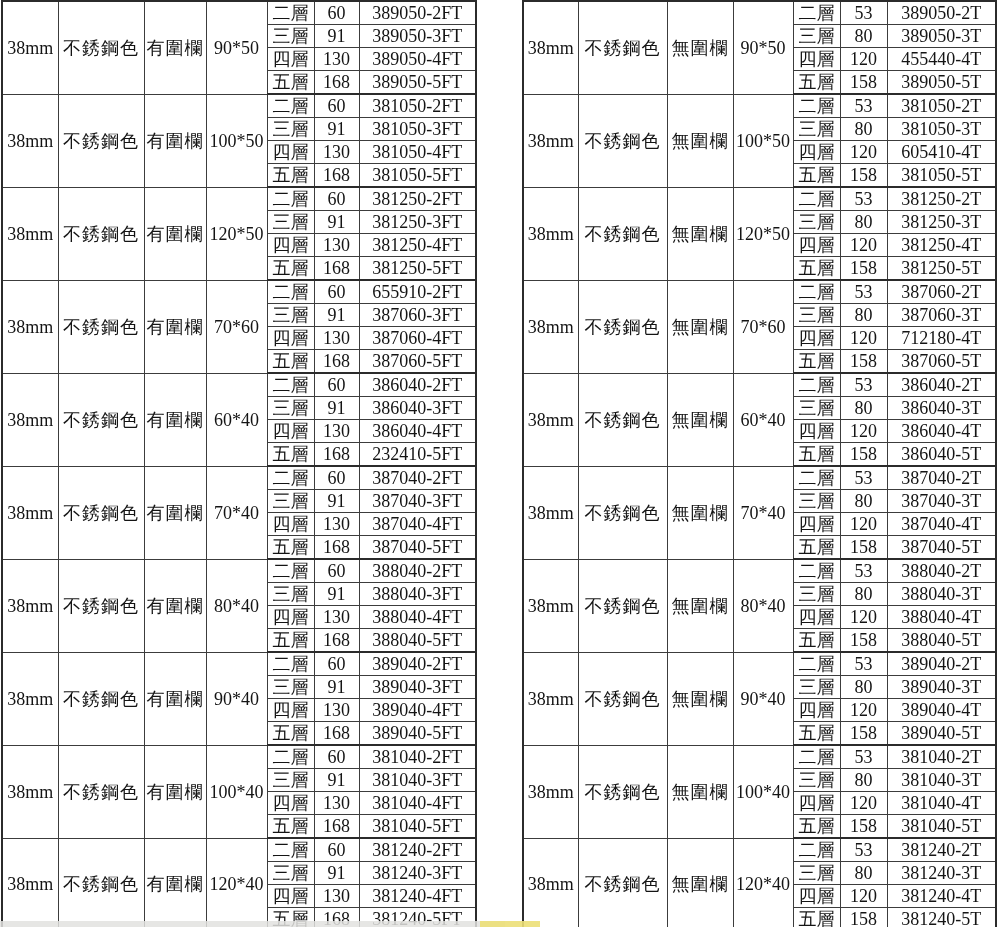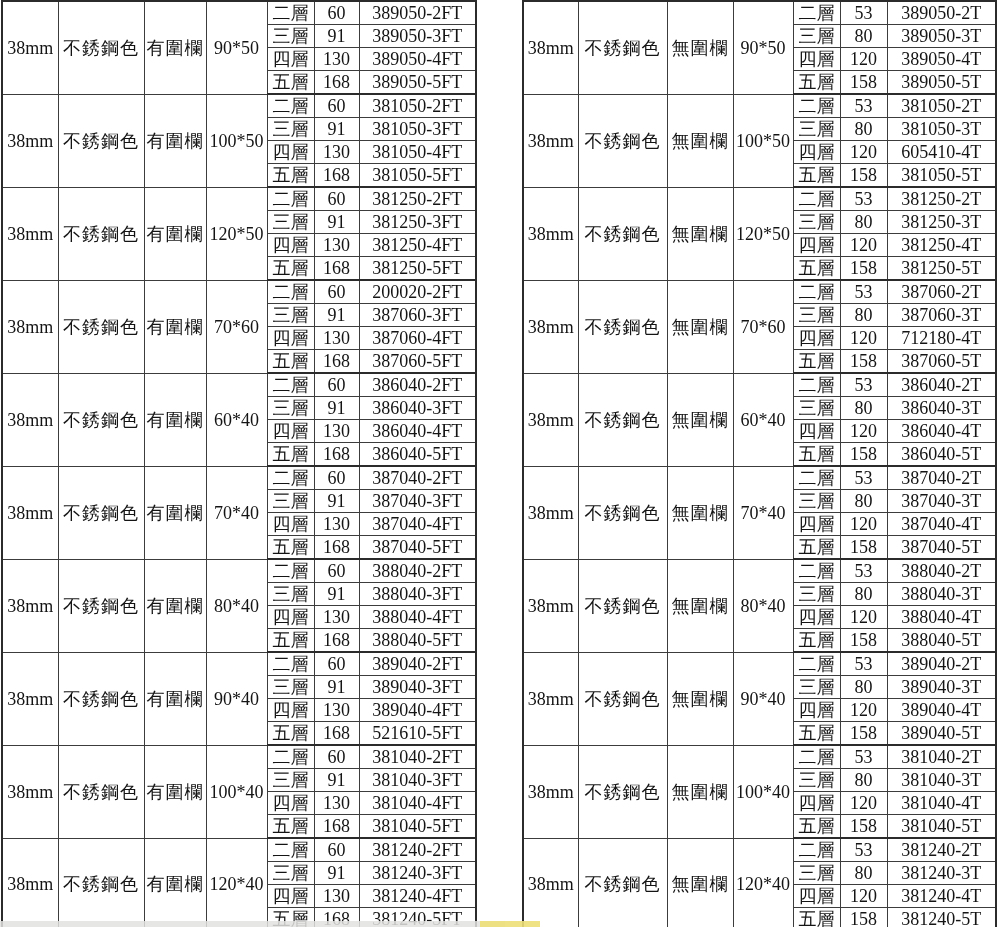--- a/index.html
+++ b/index.html
@@ -119,21 +119,21 @@
             <td class="qty-cell">168</td>
             <td class="model-cell">381250-5FT</td>
           </tr>
           <tr>
             <td rowspan="4" class="pipe-cell">38mm</td>
             <td rowspan="4" class="cjk-cell">不銹鋼色</td>
             <td rowspan="4" class="cjk-cell">有圍欄</td>
             <td rowspan="4" class="size-cell">70*60</td>
             <td class="tier-cell">二層</td>
             <td class="qty-cell">60</td>
-            <td class="model-cell">200020-2FT</td>
+            <td class="model-cell">655910-2FT</td>
           </tr>
           <tr>
             <td class="tier-cell">三層</td>
             <td class="qty-cell">91</td>
             <td class="model-cell">387060-3FT</td>
           </tr>
           <tr>
             <td class="tier-cell">四層</td>
             <td class="qty-cell">130</td>
             <td class="model-cell">387060-4FT</td>
@@ -158,21 +158,21 @@
             <td class="model-cell">386040-3FT</td>
           </tr>
           <tr>
             <td class="tier-cell">四層</td>
             <td class="qty-cell">130</td>
             <td class="model-cell">386040-4FT</td>
           </tr>
           <tr class="group-end">
             <td class="tier-cell">五層</td>
             <td class="qty-cell">168</td>
-            <td class="model-cell">386040-5FT</td>
+            <td class="model-cell">232410-5FT</td>
           </tr>
           <tr>
             <td rowspan="4" class="pipe-cell">38mm</td>
             <td rowspan="4" class="cjk-cell">不銹鋼色</td>
             <td rowspan="4" class="cjk-cell">有圍欄</td>
             <td rowspan="4" class="size-cell">70*40</td>
             <td class="tier-cell">二層</td>
             <td class="qty-cell">60</td>
             <td class="model-cell">387040-2FT</td>
           </tr>
@@ -230,21 +230,21 @@
             <td class="model-cell">389040-3FT</td>
           </tr>
           <tr>
             <td class="tier-cell">四層</td>
             <td class="qty-cell">130</td>
             <td class="model-cell">389040-4FT</td>
           </tr>
           <tr class="group-end">
             <td class="tier-cell">五層</td>
             <td class="qty-cell">168</td>
-            <td class="model-cell">521610-5FT</td>
+            <td class="model-cell">389040-5FT</td>
           </tr>
           <tr>
             <td rowspan="4" class="pipe-cell">38mm</td>
             <td rowspan="4" class="cjk-cell">不銹鋼色</td>
             <td rowspan="4" class="cjk-cell">有圍欄</td>
             <td rowspan="4" class="size-cell">100*40</td>
             <td class="tier-cell">二層</td>
             <td class="qty-cell">60</td>
             <td class="model-cell">381040-2FT</td>
           </tr>
@@ -311,21 +311,21 @@
             <td class="model-cell">389050-2T</td>
           </tr>
           <tr>
             <td class="tier-cell">三層</td>
             <td class="qty-cell">80</td>
             <td class="model-cell">389050-3T</td>
           </tr>
           <tr>
             <td class="tier-cell">四層</td>
             <td class="qty-cell">120</td>
-            <td class="model-cell">389050-4T</td>
+            <td class="model-cell">455440-4T</td>
           </tr>
           <tr class="group-end">
             <td class="tier-cell">五層</td>
             <td class="qty-cell">158</td>
             <td class="model-cell">389050-5T</td>
           </tr>
           <tr>
             <td rowspan="4" class="pipe-cell">38mm</td>
             <td rowspan="4" class="cjk-cell">不銹鋼色</td>
             <td rowspan="4" class="cjk-cell">無圍欄</td>

